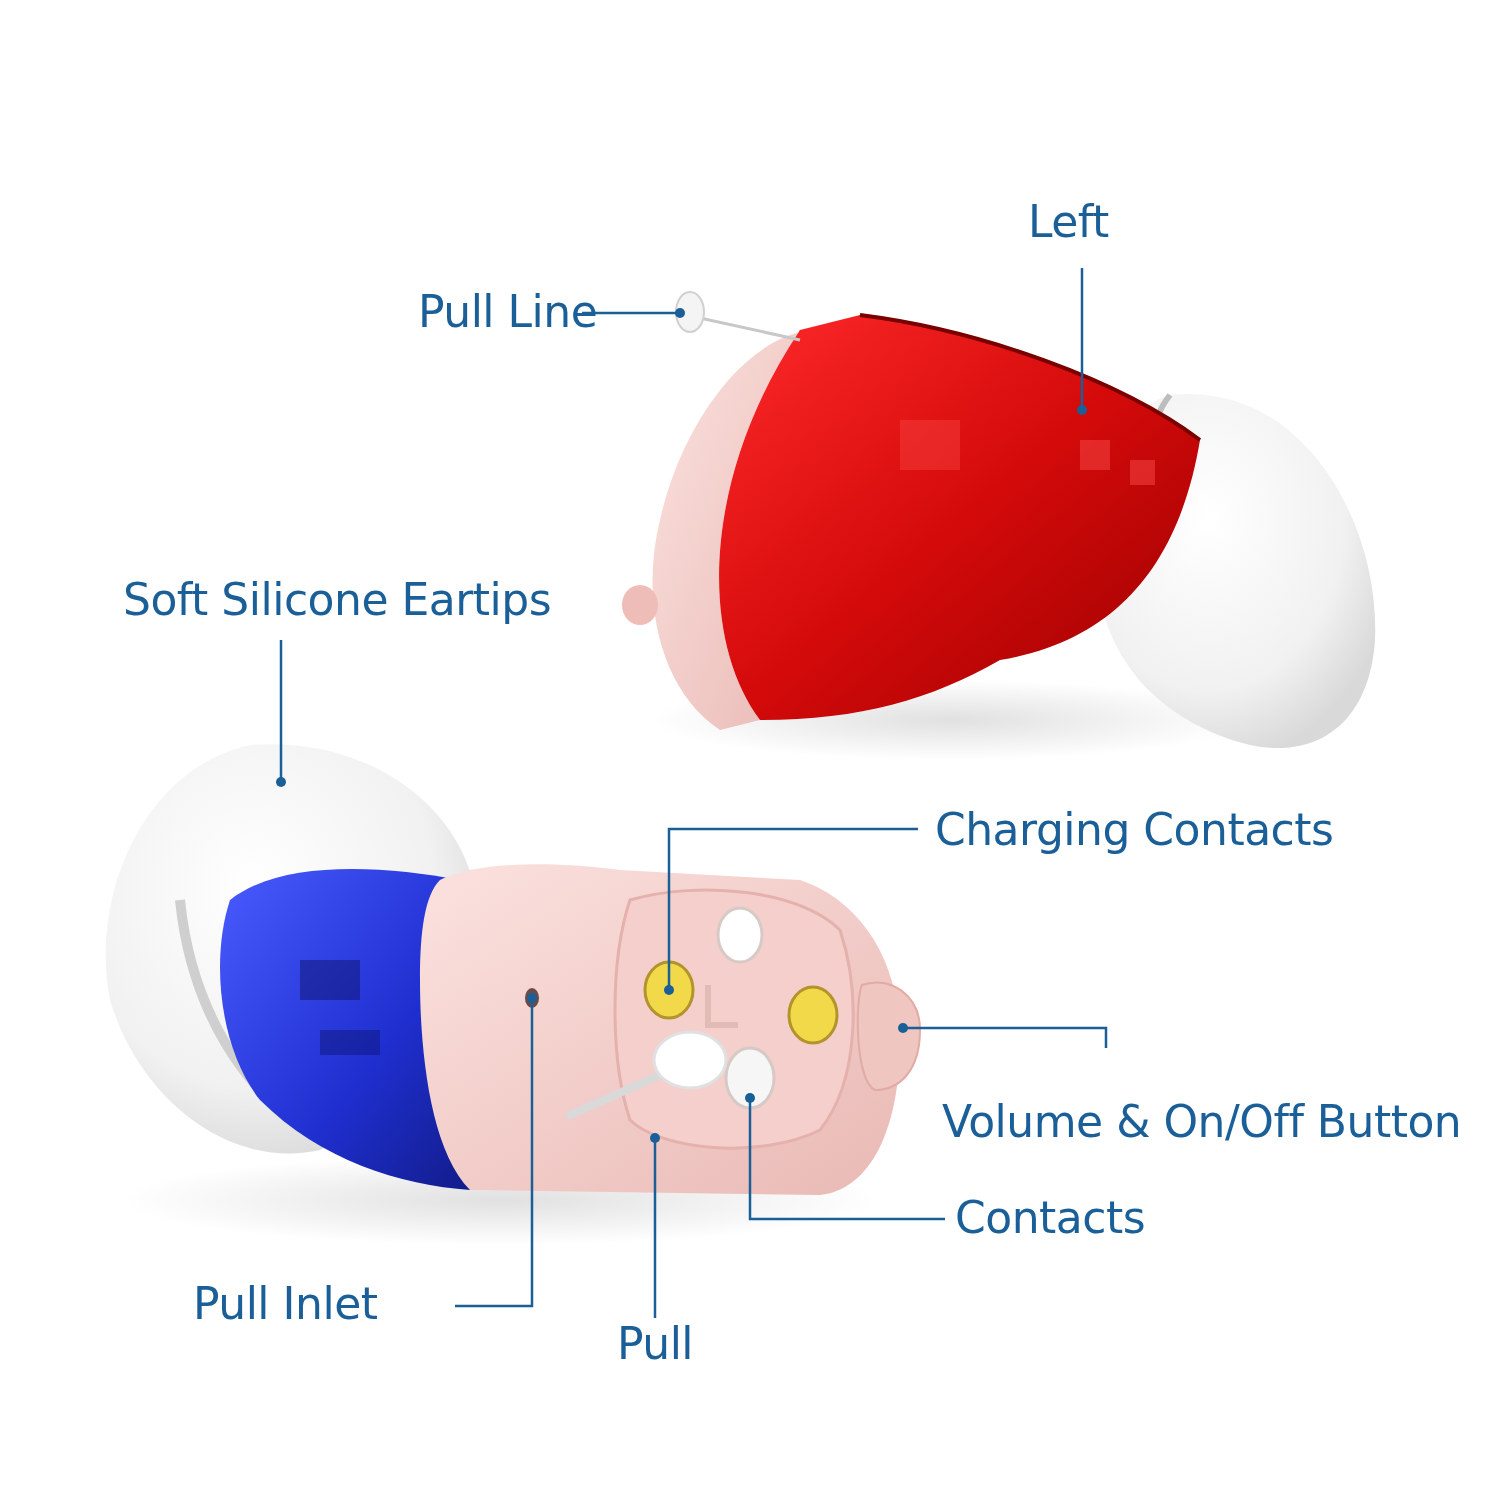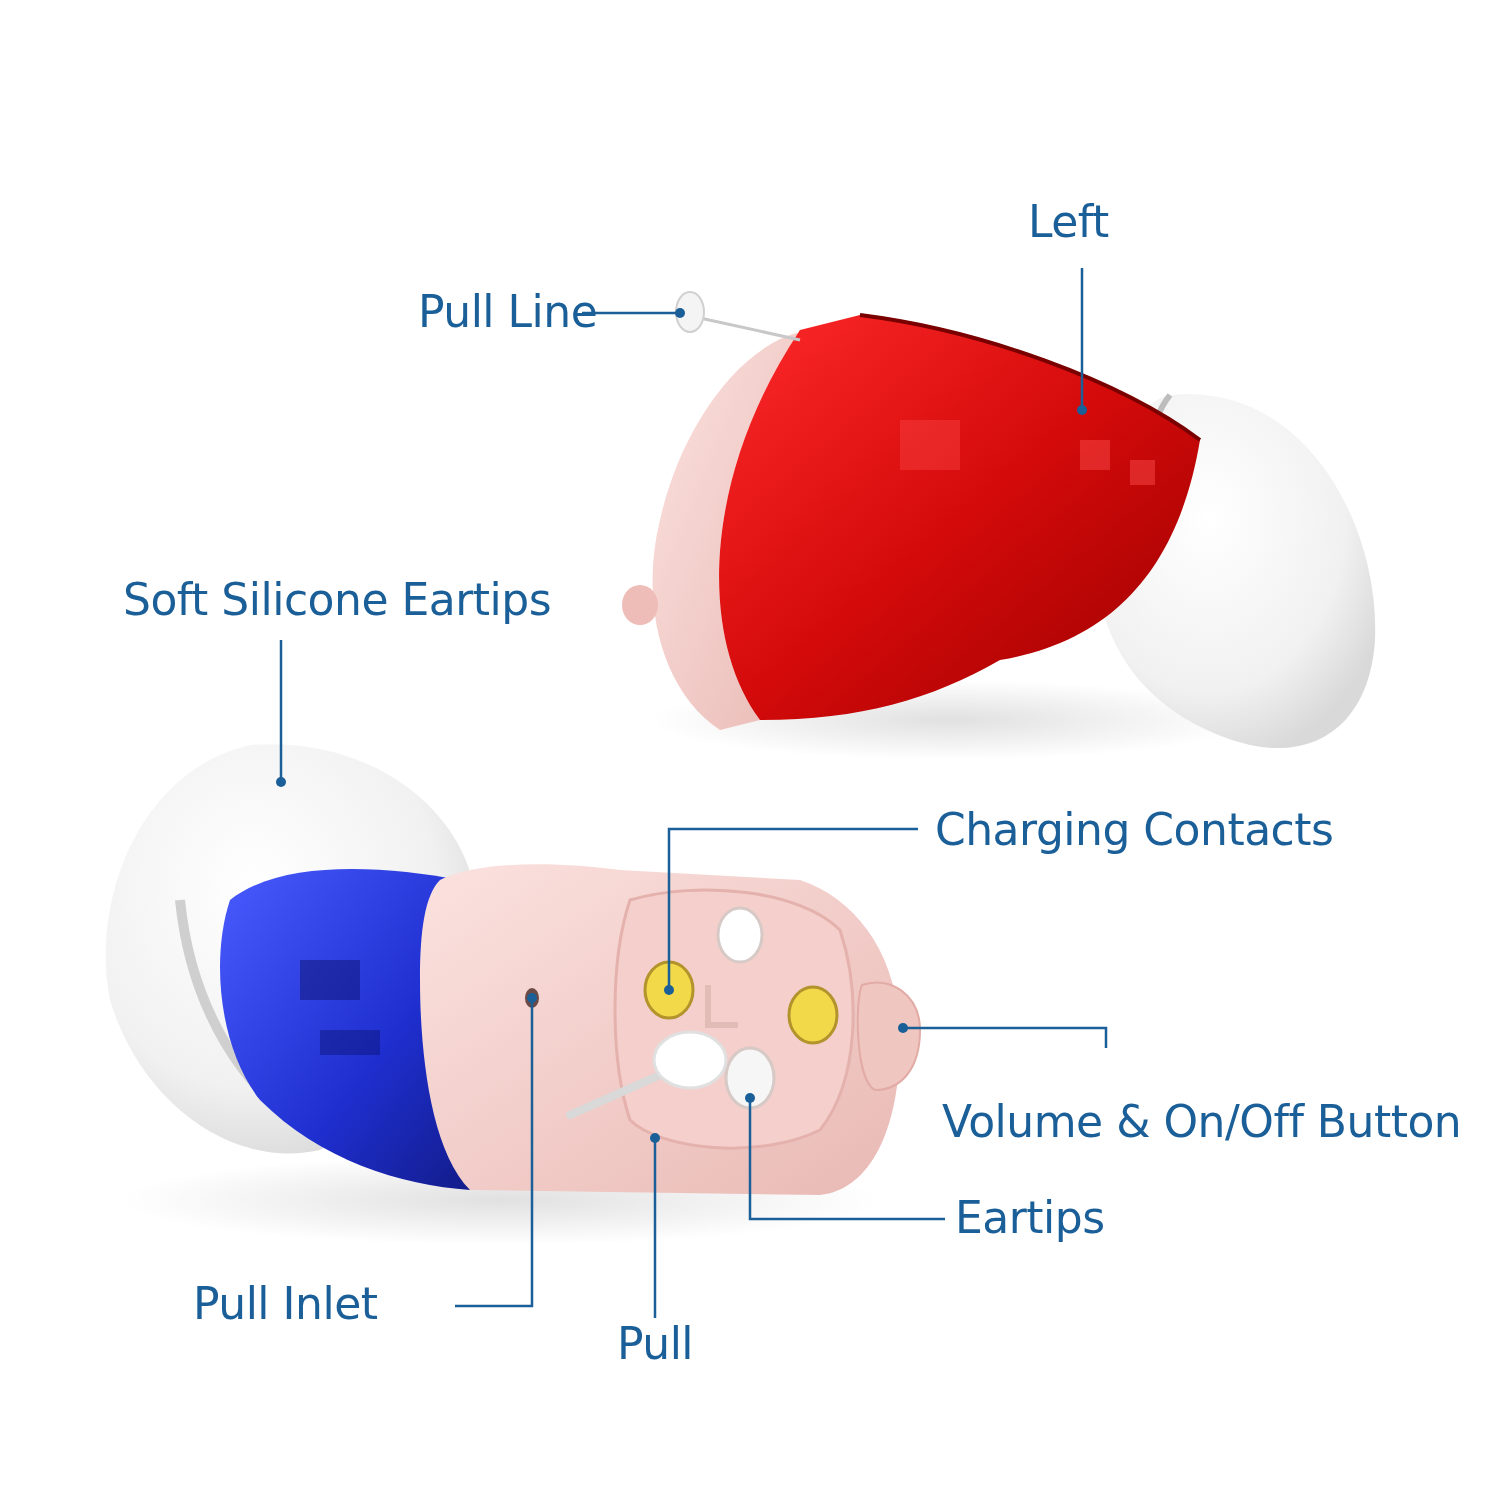--- a/index.html
+++ b/index.html
@@ -116,15 +116,15 @@
     <circle cx="532" cy="998" r="5"></circle>
     <circle cx="655" cy="1138" r="5"></circle>
   </g>
 </svg>
 
 <div class="label" style="left:1028px; top:200px;">Left</div>
 <div class="label" style="left:418px; top:290px;">Pull Line</div>
 <div class="label" style="left:80px; top:578px;margin-left:43px;">Soft Silicone Eartips</div>
 <div class="label" style="left:935px; top:808px;">Charging Contacts</div>
 <div class="label" style="left:942px; top:1100px;">Volume &amp; On/Off Button</div>
-<div class="label" style="left:955px; top:1196px;">Eartips</div>
+<div class="label" style="left:955px; top:1196px;">Contacts</div>
 <div class="label" style="left:193px; top:1282px;">Pull Inlet</div>
 <div class="label" style="left:617px; top:1322px;">Pull</div>
 
 </body></html>

